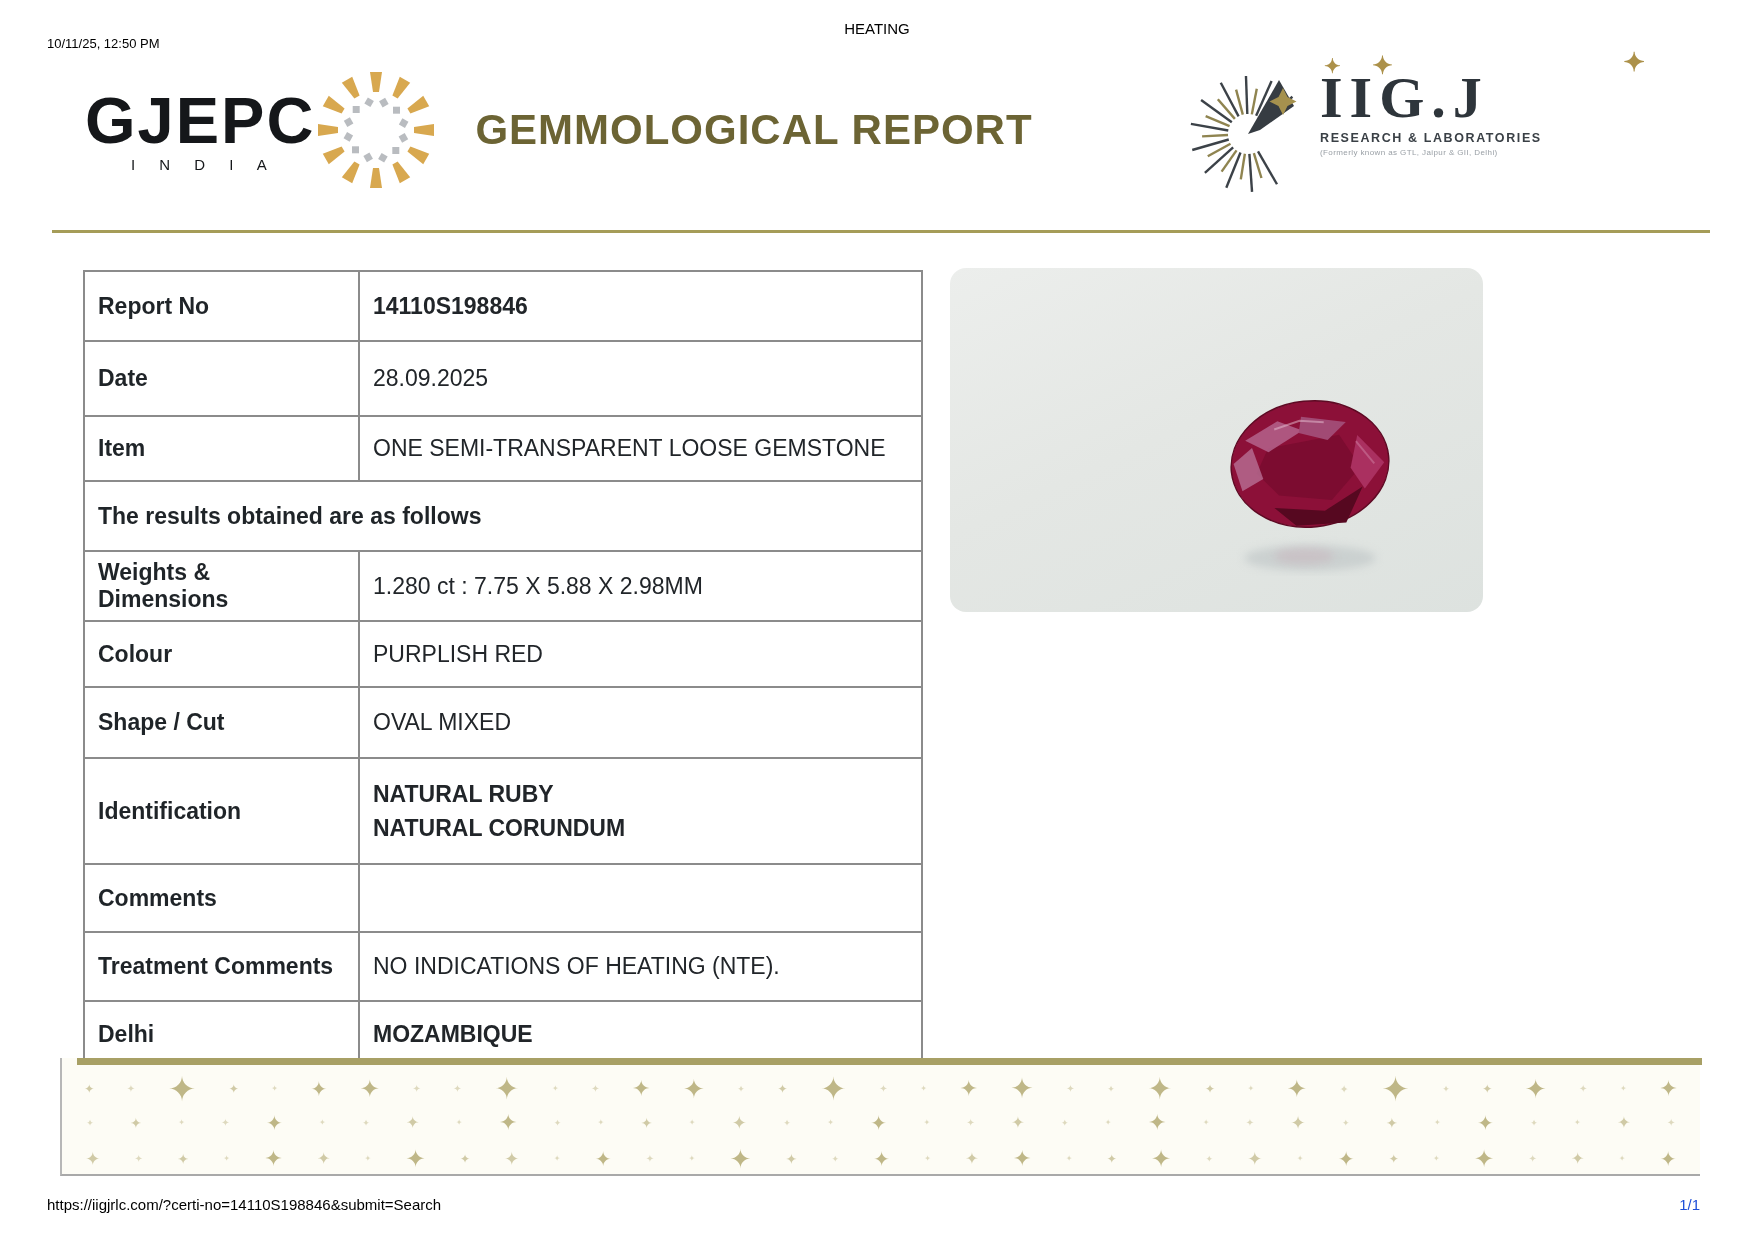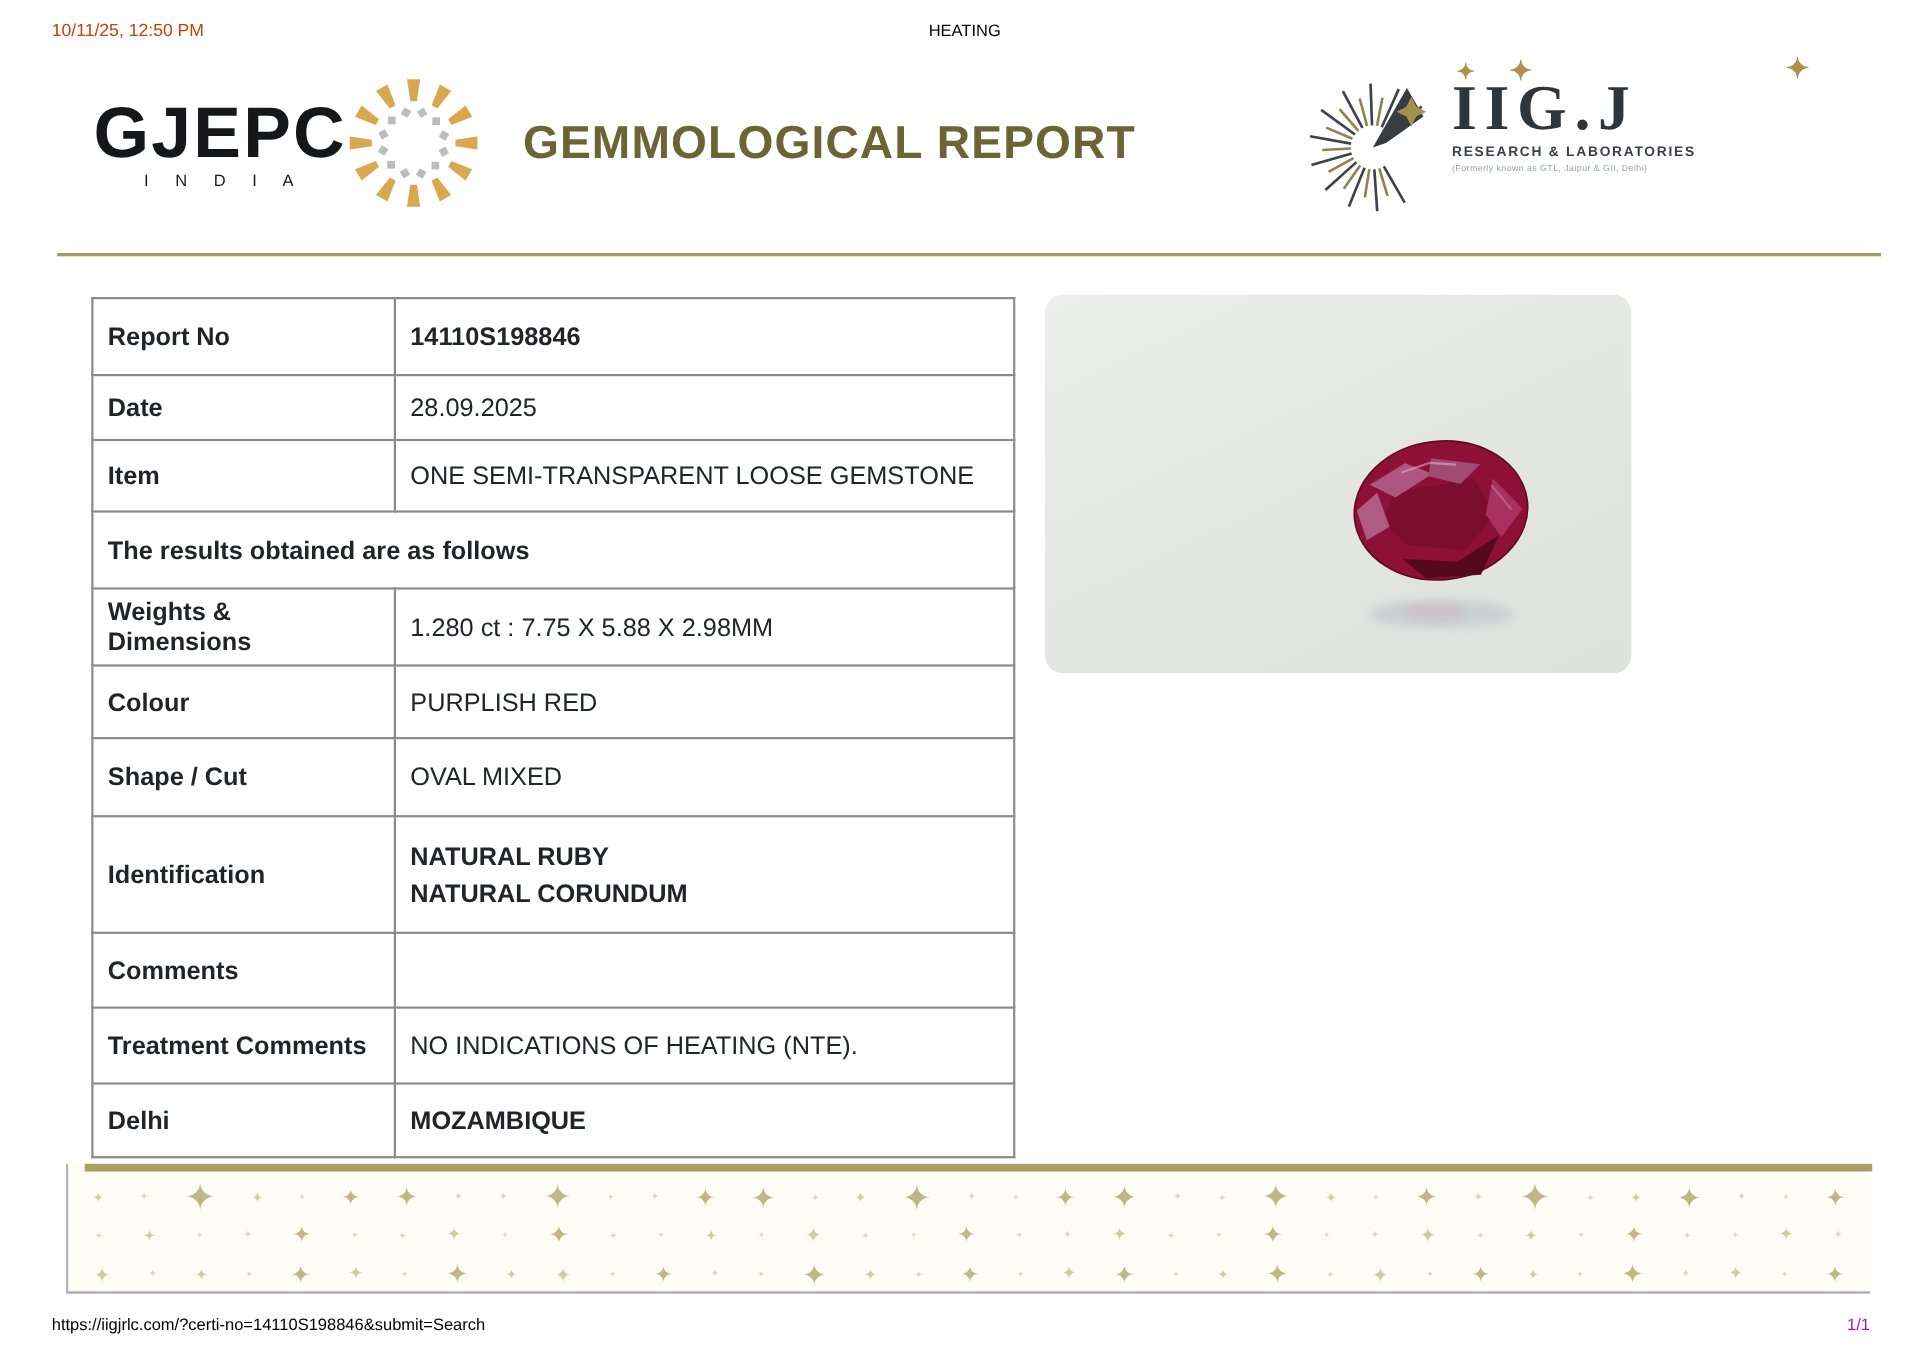--- a/index.html
+++ b/index.html
@@ -1,23 +1,23 @@
 <!DOCTYPE html>
 <html><head>
 <meta charset="utf-8">
 <style>
   html,body{margin:0;padding:0;background:#ffffff;}
   #page{position:relative;width:1754px;height:1240px;background:#ffffff;overflow:hidden;
         font-family:"Liberation Sans",sans-serif;color:#23272b;}
 
   
-  .pr-ts{position:absolute;left:47px;top:20px;font-size:16px;color:#c2410c;}
+  .pr-ts{position:absolute;left:47px;top:36px;font-size:13px;color:#000000;}
   .pr-title{position:absolute;left:0;right:0;top:20px;text-align:center;font-size:15px;color:#000;}
   .pr-url{position:absolute;left:47px;top:1196px;font-size:15px;color:#000;}
-  .pr-pg{position:absolute;right:54px;top:1196px;font-size:15px;color:#a21caf;}
+  .pr-pg{position:absolute;right:54px;top:1196px;font-size:15px;color:#1d4ed8;}
 
   
   .gjepc{position:absolute;left:85px;top:88px;}
   .gjepc .word{font-size:65px;font-weight:600;letter-spacing:2px;color:#15171a;line-height:1;}
   .gjepc .india{font-size:15px;font-weight:500;letter-spacing:10px;color:#15171a;margin-top:3px;padding-left:46px;}
   .emblem{position:absolute;left:316px;top:66px;}
   .main-title{position:absolute;left:404px;top:106px;width:700px;text-align:center;
               font-size:42px;font-weight:700;letter-spacing:1px;color:#6c6434;}
   .iigj{position:absolute;left:1182px;top:60px;width:560px;height:140px;}
   .iigj .burst{position:absolute;left:0;top:4px;}
@@ -142,21 +142,21 @@
   </div>
 
   <div class="divider"></div>
 
   <table class="report">
     <tbody id="report-rows">
         <tr style="height: 70px;">
           <td class="lbl">Report No</td>
           <td class="val b">14110S198846</td>
         </tr>
-        <tr style="height: 59px; padding-left: 28px;">
+        <tr style="height: 75px; padding-left: 28px;">
           <td class="lbl">Date</td>
           <td class="val">28.09.2025</td>
         </tr>
         <tr style="height: 65px;">
           <td class="lbl">Item</td>
           <td class="val">ONE SEMI-TRANSPARENT LOOSE GEMSTONE</td>
         </tr>
         <tr style="height: 70px;">
           <td colspan="2" class="section">The results obtained are as follows</td>
         </tr>

